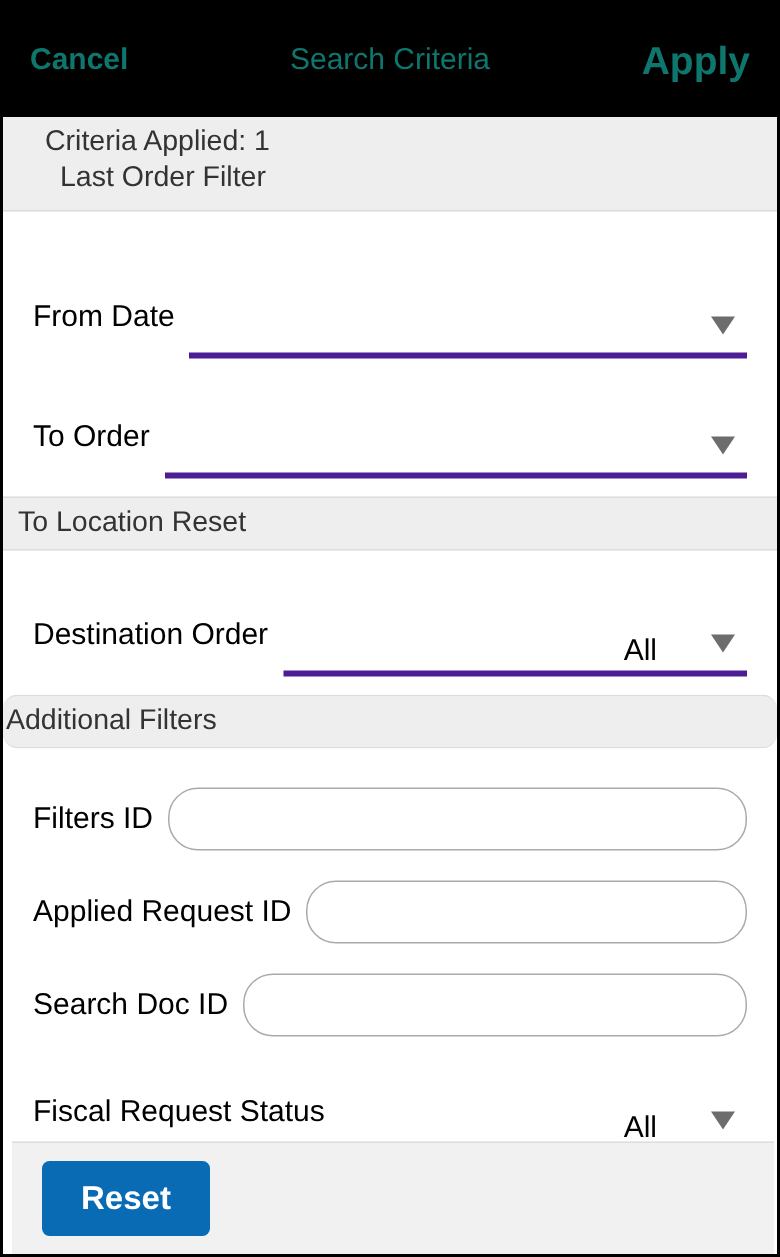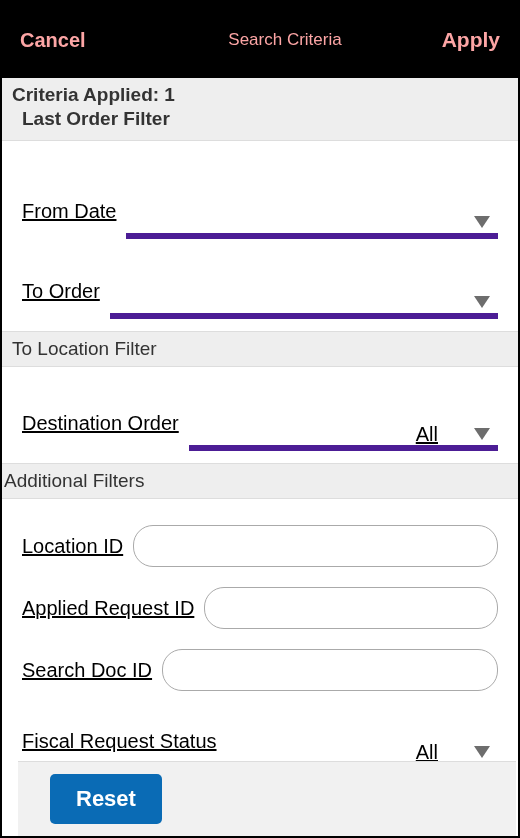--- a/index.html
+++ b/index.html
@@ -11,94 +11,92 @@
       font-family: -apple-system, "Helvetica Neue", Arial, sans-serif;
       width: 520px;
       height: 838px;
       background: #fff;
       position: relative;
       overflow: hidden;
       border: 2px solid #000;
     }
     .header {
       background: #000;
-      color: #fca5a5;
+      color: #0f766e;
       height: 76px;
       display: flex;
       align-items: center;
       justify-content: space-between;
       padding: 0 18px;
     }
     .header-left {
       font-size: 20px;
       font-weight: 600;
       cursor: pointer;
     }
     .header-title {
-      font-size: 17px;
+      font-size: 20px;
       font-weight: 400;
       position: absolute;
       left: 50%;
       transform: translateX(-50%);
-      margin-left: 25px;
     }
     .header-right {
-      font-size: 21px;
+      font-size: 26px;
       font-weight: 600;
       cursor: pointer;
       text-align: right;
     }
     .criteria-bar {
       background: #eeeeee;
       color: #333;
-      padding: 6px 10px 10px 10px;
+      padding: 6px 10px 10px 28px;
       font-size: 19px;
       border-bottom: 1px solid #ddd;
-      font-weight: bold;
     }
     .criteria-bar .line1 {
       margin-bottom: 2px;
     }
     .criteria-bar .line2 {
       padding-left: 10px;
     }
     .section-header {
       background: #eeeeee;
       color: #333;
       font-size: 19px;
       padding: 6px 10px;
       border-top: 1px solid #ddd;
       border-bottom: 1px solid #ddd;
     }
     .section-header.flush {
       padding-left: 2px;
+      border-radius: 10px;
     }
     .row {
       display: flex;
       align-items: center;
       padding: 12px 20px;
-      text-decoration: underline;
     }
     .row.tight {
       padding-top: 10px;
       padding-bottom: 10px;
     }
     .label {
       font-size: 20px;
       color: #000;
       flex-shrink: 0;
       margin-right: 10px;
     }
     .underline-field {
       flex: 1;
       position: relative;
       display: flex;
-      align-items: center;
+      align-items: flex-start;
       justify-content: flex-end;
-      border-bottom: 6px solid #4c1d95;
+      border-bottom: 4px solid #4c1d95;
       height: 28px;
       padding-right: 8px;
       margin-top: 28px;
     }
     .underline-field.select {
       justify-content: flex-end;
       gap: 16px;
     }
     .underline-value {
       font-size: 20px;
@@ -123,25 +121,25 @@
     }
     .spacer-top {
       height: 30px;
     }
     .spacer-mid {
       height: 16px;
     }
     .footer {
       position: absolute;
       bottom: 0;
-      left: 16px;
+      left: 6px;
       right: 2px;
       background: #f1f1f1;
       border-top: 1px solid #ddd;
-      padding: 12px 32px;
+      padding: 12px 20px;
     }
     .reset-btn {
       background: #0a6bb5;
       color: #fff;
       border: none;
       border-radius: 5px;
       font-size: 22px;
       font-weight: 600;
       padding: 12px 26px;
       cursor: pointer;
@@ -178,38 +176,38 @@
   </div>
 
   <div class="row">
     <div class="label">To Order</div>
     <div class="underline-field">
       <span></span>
       <div class="tri"></div>
     </div>
   </div>
 
-  <div class="section-header">To Location Filter</div>
+  <div class="section-header">To Location Reset</div>
 
   <div class="spacer-mid"></div>
 
   <div class="row">
     <div class="label">Destination Order</div>
     <div class="underline-field select">
       <span class="underline-value">All</span>
       <div class="tri"></div>
     </div>
   </div>
 
   <div class="section-header flush">Additional Filters</div>
 
   <div class="spacer-mid"></div>
 
   <div class="row tight">
-    <div class="label">Location ID</div>
+    <div class="label">Filters ID</div>
     <input class="pill-input" value="" style="">
   </div>
 
   <div class="row tight">
     <div class="label">Applied Request ID</div>
     <input class="pill-input" value="" style="">
   </div>
 
   <div class="row tight">
     <div class="label">Search Doc ID</div>

